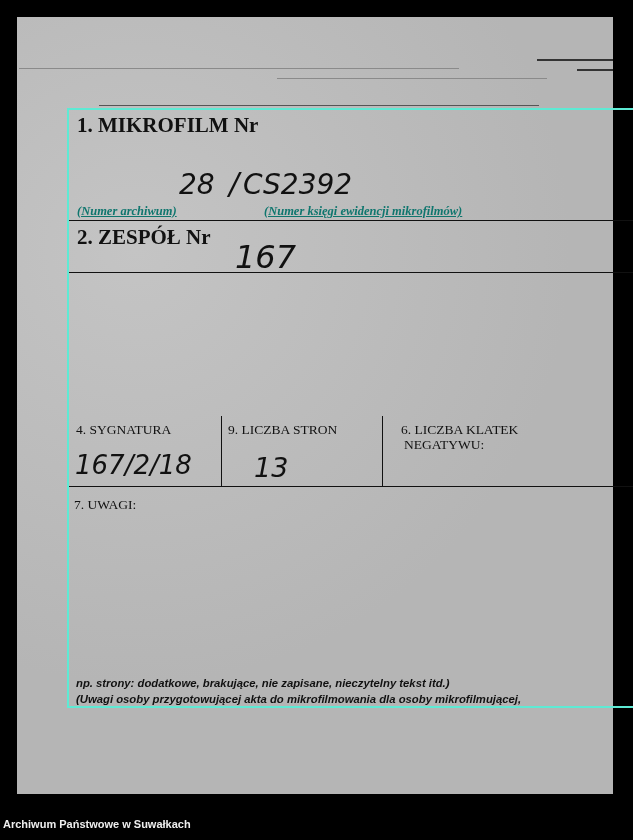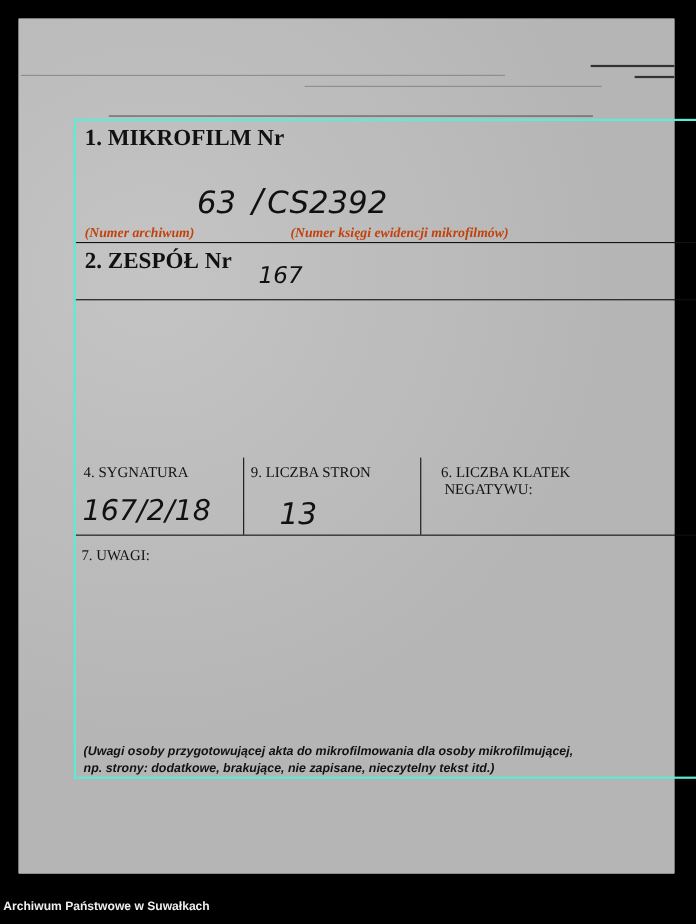--- a/index.html
+++ b/index.html
@@ -4,67 +4,67 @@
 <style>
   html, body { margin:0; padding:0; }
   body { width:633px; height:840px; background:#000; position:relative; overflow:hidden; font-family:"Liberation Serif", serif; }
   .paper { position:absolute; left:17px; top:17px; width:596px; height:777px; background:#b9b9b9;
     background-image: radial-gradient(circle at 20% 30%, #c4c4c4 0, #b5b5b5 60%), linear-gradient(180deg,#bdbdbd,#b2b2b2); }
   .faint { position:absolute; height:1px; background:#8a8a8a; }
   .form { position:absolute; left:67px; top:108px; width:603px; height:600px; border:2px solid #5eead4; box-sizing:border-box; }
   .row { position:absolute; left:0; right:0; border-bottom:1.5px solid #111; }
   .h1 { position:absolute; font-weight:bold; font-size:21px; color:#111; }
   .h2 { position:absolute; font-weight:normal; font-size:13.5px; color:#111; }
-  .it { position:absolute; font-style:italic; font-weight:bold; font-size:12.5px; color:#c2410c; }
+  .it { position:absolute; font-style:italic; font-weight:bold; font-size:12.5px; color:#0f766e;text-decoration:underline; }
   .hand { position:absolute; font-family:"DejaVu Sans", sans-serif; font-style:italic; color:#111; }
   .vline { position:absolute; border-left:1.5px solid #111; }
   .note { position:absolute; left:8px; top:556px; width:490px; font-family:"Liberation Sans", sans-serif; font-style:italic; font-weight:bold; font-size:11.3px; color:#111; line-height:16px; }
   .footer { position:absolute; left:3px; top:818px; font-family:"Liberation Sans", sans-serif; font-weight:bold; font-size:11px; color:#eee; }
 </style>
 </head>
 <body>
 
 <div class="paper">
   <div class="faint" style="left:2px;top:51px;width:440px;"></div>
   <div class="faint" style="left:260px;top:61px;width:270px;"></div>
   <div class="faint" style="left:520px;top:42px;width:76px;background:#333;height:2px;"></div>
   <div class="faint" style="left:560px;top:52px;width:36px;background:#333;height:2px;"></div>
   <div class="faint" style="left:82px;top:88px;width:440px;background:#555;"></div>
 </div>
 
 <div class="form">
 
   <div class="row" style="top:0;height:110px;">
     <div class="h1" style="left:8px;top:3px;">1. MIKROFILM  Nr</div>
-    <div class="hand" style="left:110px;top:58px;font-size:28px;">63</div>
+    <div class="hand" style="left:110px;top:58px;font-size:28px;">28</div>
     <div class="hand" style="left:160px;top:56px;font-size:30px;">/</div>
     <div class="hand" style="left:174px;top:58px;font-size:28px;">CS2392</div>
     <div class="it" style="left:8px;top:94px;">(Numer archiwum)</div>
     <div class="it" style="left:195px;top:94px;">(Numer księgi ewidencji mikrofilmów)</div>
   </div>
 
   <div class="row" style="top:110px;height:52px;padding-left:33px;">
     <div class="h1" style="left:8px;top:5px;">2. ZESPÓŁ  Nr</div>
-    <div class="hand" style="left:166px;top:18px;font-size:21px;">167</div>
+    <div class="hand" style="left:166px;top:18px;font-size:32px;">167</div>
   </div>
 
 
   <div class="row" style="top:306px;height:70px;">
     <div class="h2" style="left:7px;top:6px;">4. SYGNATURA</div>
     <div class="hand" style="left:6px;top:34px;font-size:26px;">167/2/18</div>
     <div class="vline" style="left:152px;top:0;height:70px;"></div>
     <div class="h2" style="left:159px;top:6px;">9. LICZBA  STRON</div>
     <div class="hand" style="left:185px;top:36px;font-size:27px;">13</div>
     <div class="vline" style="left:313px;top:0;height:70px;"></div>
     <div class="h2" style="left:332px;top:6px;">6. LICZBA  KLATEK</div>
     <div class="h2" style="left:335px;top:21px;">NEGATYWU:</div>
   </div>
 
   <div style="position:absolute;left:0;right:0;top:385px;height:222px;">
     <div class="h2" style="left:5px;top:2px;">7. UWAGI:</div>
     <div class="note" style="top:180px;left:7px;">
+      <div>np. strony: dodatkowe, brakujące, nie zapisane, nieczytelny tekst itd.)</div>
       <div>(Uwagi osoby przygotowującej akta do mikrofilmowania dla osoby mikrofilmującej,</div>
-      <div>np. strony: dodatkowe, brakujące, nie zapisane, nieczytelny tekst itd.)</div>
     </div>
   </div>
 </div>
 
 <div class="footer">Archiwum Państwowe w Suwałkach</div>
 
 </body></html>

